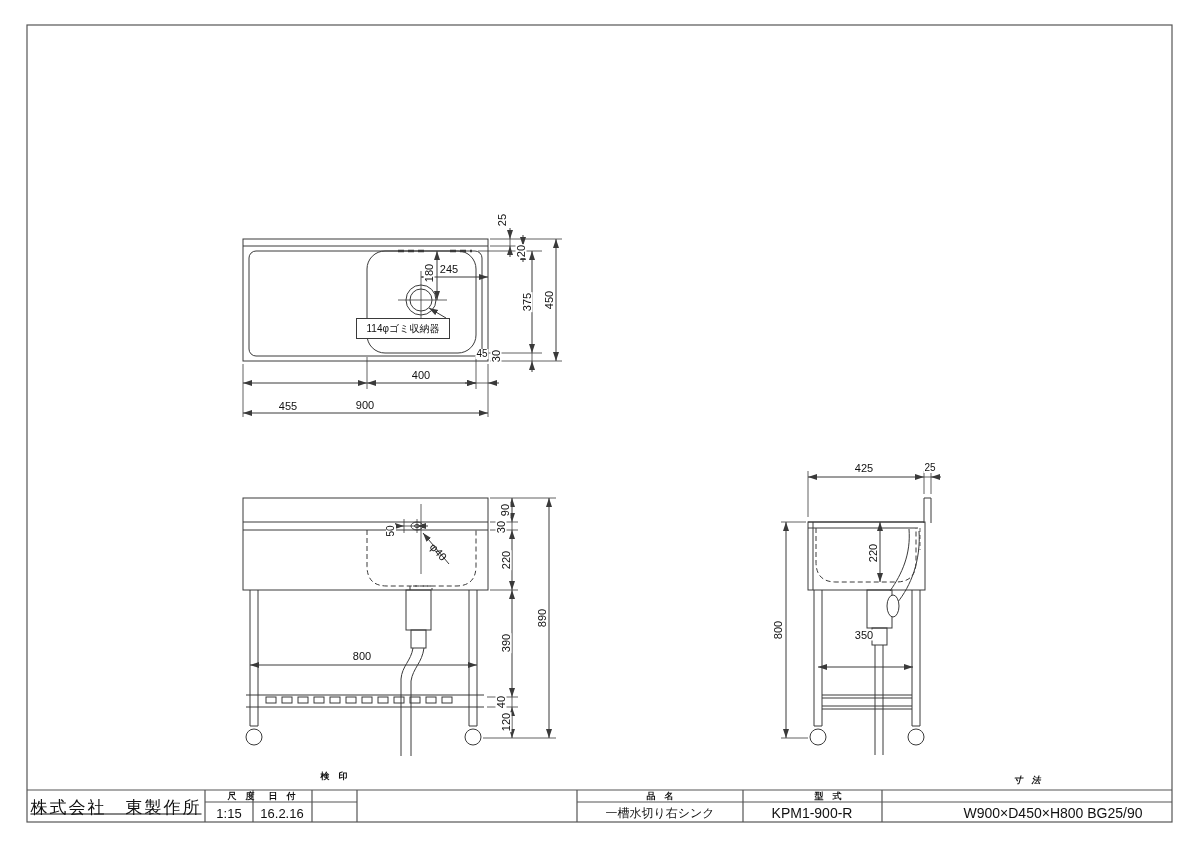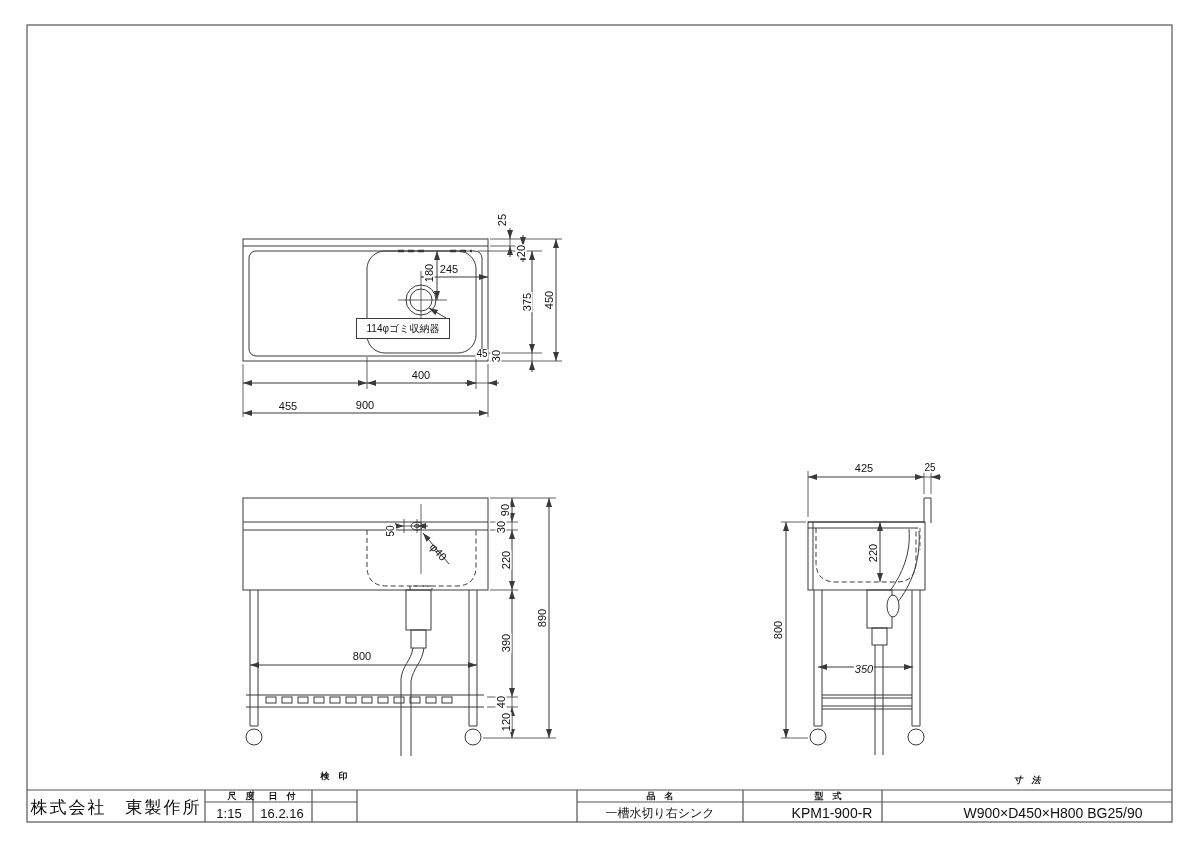--- a/index.html
+++ b/index.html
@@ -172,29 +172,29 @@
 <span class="dim vdim" style="left:506px;top:560px;">220</span>
 <span class="dim vdim" style="left:506px;top:643px;">390</span>
 <span class="dim vdim" style="left:501px;top:702px;">40</span>
 <span class="dim vdim" style="left:506px;top:722px;">120</span>
 <span class="dim vdim" style="left:542px;top:618px;">890</span>
 
 <span class="dim" style="left:864px;top:468px;">425</span>
 <span class="dim small" style="left:930px;top:468px;">25</span>
 <span class="dim vdim" style="left:873px;top:553px;">220</span>
 <span class="dim vdim" style="left:778px;top:630px;">800</span>
-<span class="dim" style="left:864px;top:669px;font-style:italic;">350</span>
-
-<span class="tb tb-company" style="left:116px;top:807px;">株式会社　東製作所</span>
+<span class="dim" style="left:864px;top:635px;">350</span>
+
+<span class="tb tb-company" style="left:116px;top:807px;text-decoration:underline;">株式会社　東製作所</span>
 <span class="tb tb-head" style="left:229px;top:796px;margin-left:12px;">尺　度</span>
 <span class="tb tb-val" style="left:229px;top:813px;">1:15</span>
 <span class="tb tb-head" style="left:282px;top:796px;">日　付</span>
 <span class="tb tb-val" style="left:282px;top:813px;">16.2.16</span>
 <span class="tb tb-head" style="left:334px;top:776px;">検　印</span>
 <span class="tb tb-val" style="left:334px;top:813px;"></span>
 <span class="tb tb-head" style="left:660px;top:796px;">品　名</span>
 <span class="tb tb-val-jp" style="left:660px;top:813px;">一槽水切り右シンク</span>
 <span class="tb tb-head" style="left:812px;top:796px;margin-left:16px;">型　式</span>
-<span class="tb tb-val-lg" style="left:812px;top:813px;margin-left:20px;">KPM1-900-R</span>
+<span class="tb tb-val-lg" style="left:812px;top:813px;">KPM1-900-R</span>
 <span class="tb tb-head" style="left:1027px;top:780px;font-style:italic;">寸　法</span>
 <span class="tb tb-val-lg" style="left:1053px;top:813px;">W900×D450×H800 BG25/90</span>
 
 </div>
 
 </body></html>

